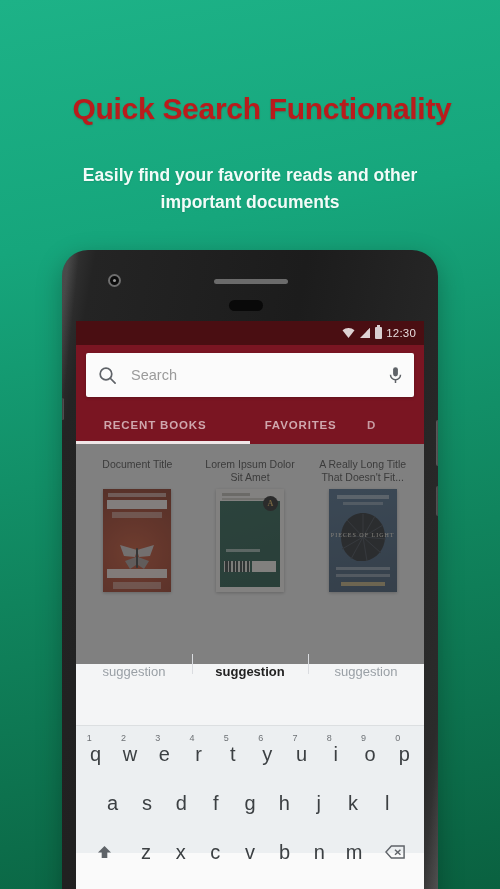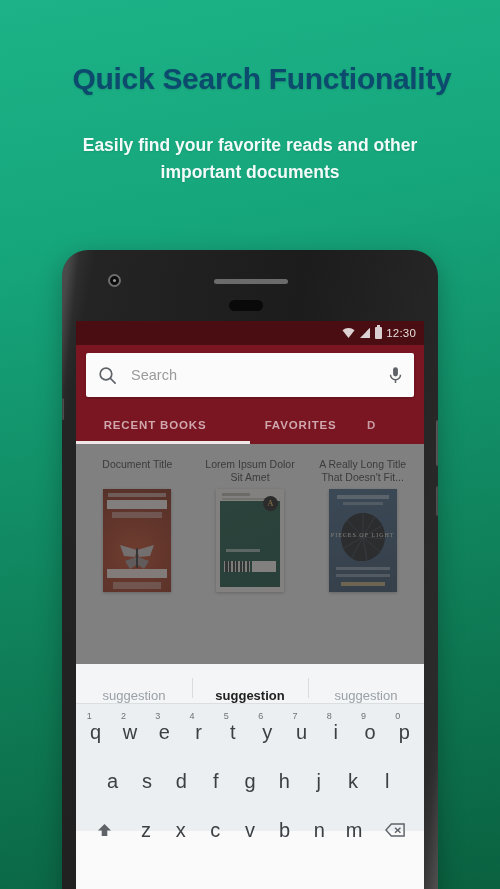--- a/index.html
+++ b/index.html
@@ -6,22 +6,22 @@
   html, body { width:500px; height:889px; overflow:hidden; }
   body {
     font-family:"Liberation Sans", sans-serif;
     background:linear-gradient(170deg, #1db287 0%, #16a67c 26%, #10845d 62%, #0a6140 100%);
     position:relative;
   }
 
   
   .promo { position:absolute; top:0; left:0; width:500px; text-align:center; }
   .promo-title {
-    margin-top:62px;
-    font-size:30px; font-weight:bold; color:#0c4a6e;
+    margin-top:92px;
+    font-size:30px; font-weight:bold; color:#b91c1c;
     letter-spacing:-0.3px;
     text-shadow:0 1px 2px rgba(0,0,0,.13);
     padding-left:24px;
   }
   .promo-sub {
     margin-top:36px;
     font-size:17.5px; color:#f2fbf8; line-height:1.52;
     text-shadow:0 1px 2px rgba(0,0,0,.10);
     padding:0 58px;
     font-weight:bold;
@@ -201,21 +201,21 @@
     background:rgba(255,255,255,.36); }
   .cv3 .c3-b3 { position:absolute; bottom:6px; left:12px; right:12px; height:4px;
     background:rgba(214,185,120,.85); }
 
   .scrim {
     position:absolute; inset:0; background:rgba(60,60,60,.62); z-index:5;
   }
 
   
   .suggestions {
-    height:40px; background:#f4f5f6; display:flex; align-items:flex-end;
+    height:62px; background:#f4f5f6; display:flex; align-items:flex-start;
     border-bottom:1px solid #dcdfe1; position:relative; z-index:6;
   }
   .sugg {
     flex:1; text-align:center; font-size:13px; color:#9aa0a6;
     position:relative;
   }
   .sugg.active { color:#222; font-weight:bold; }
   .sugg + .sugg::before {
     content:""; position:absolute; left:0; top:-10px; height:20px; width:1px; background:#dadce0;
   }

